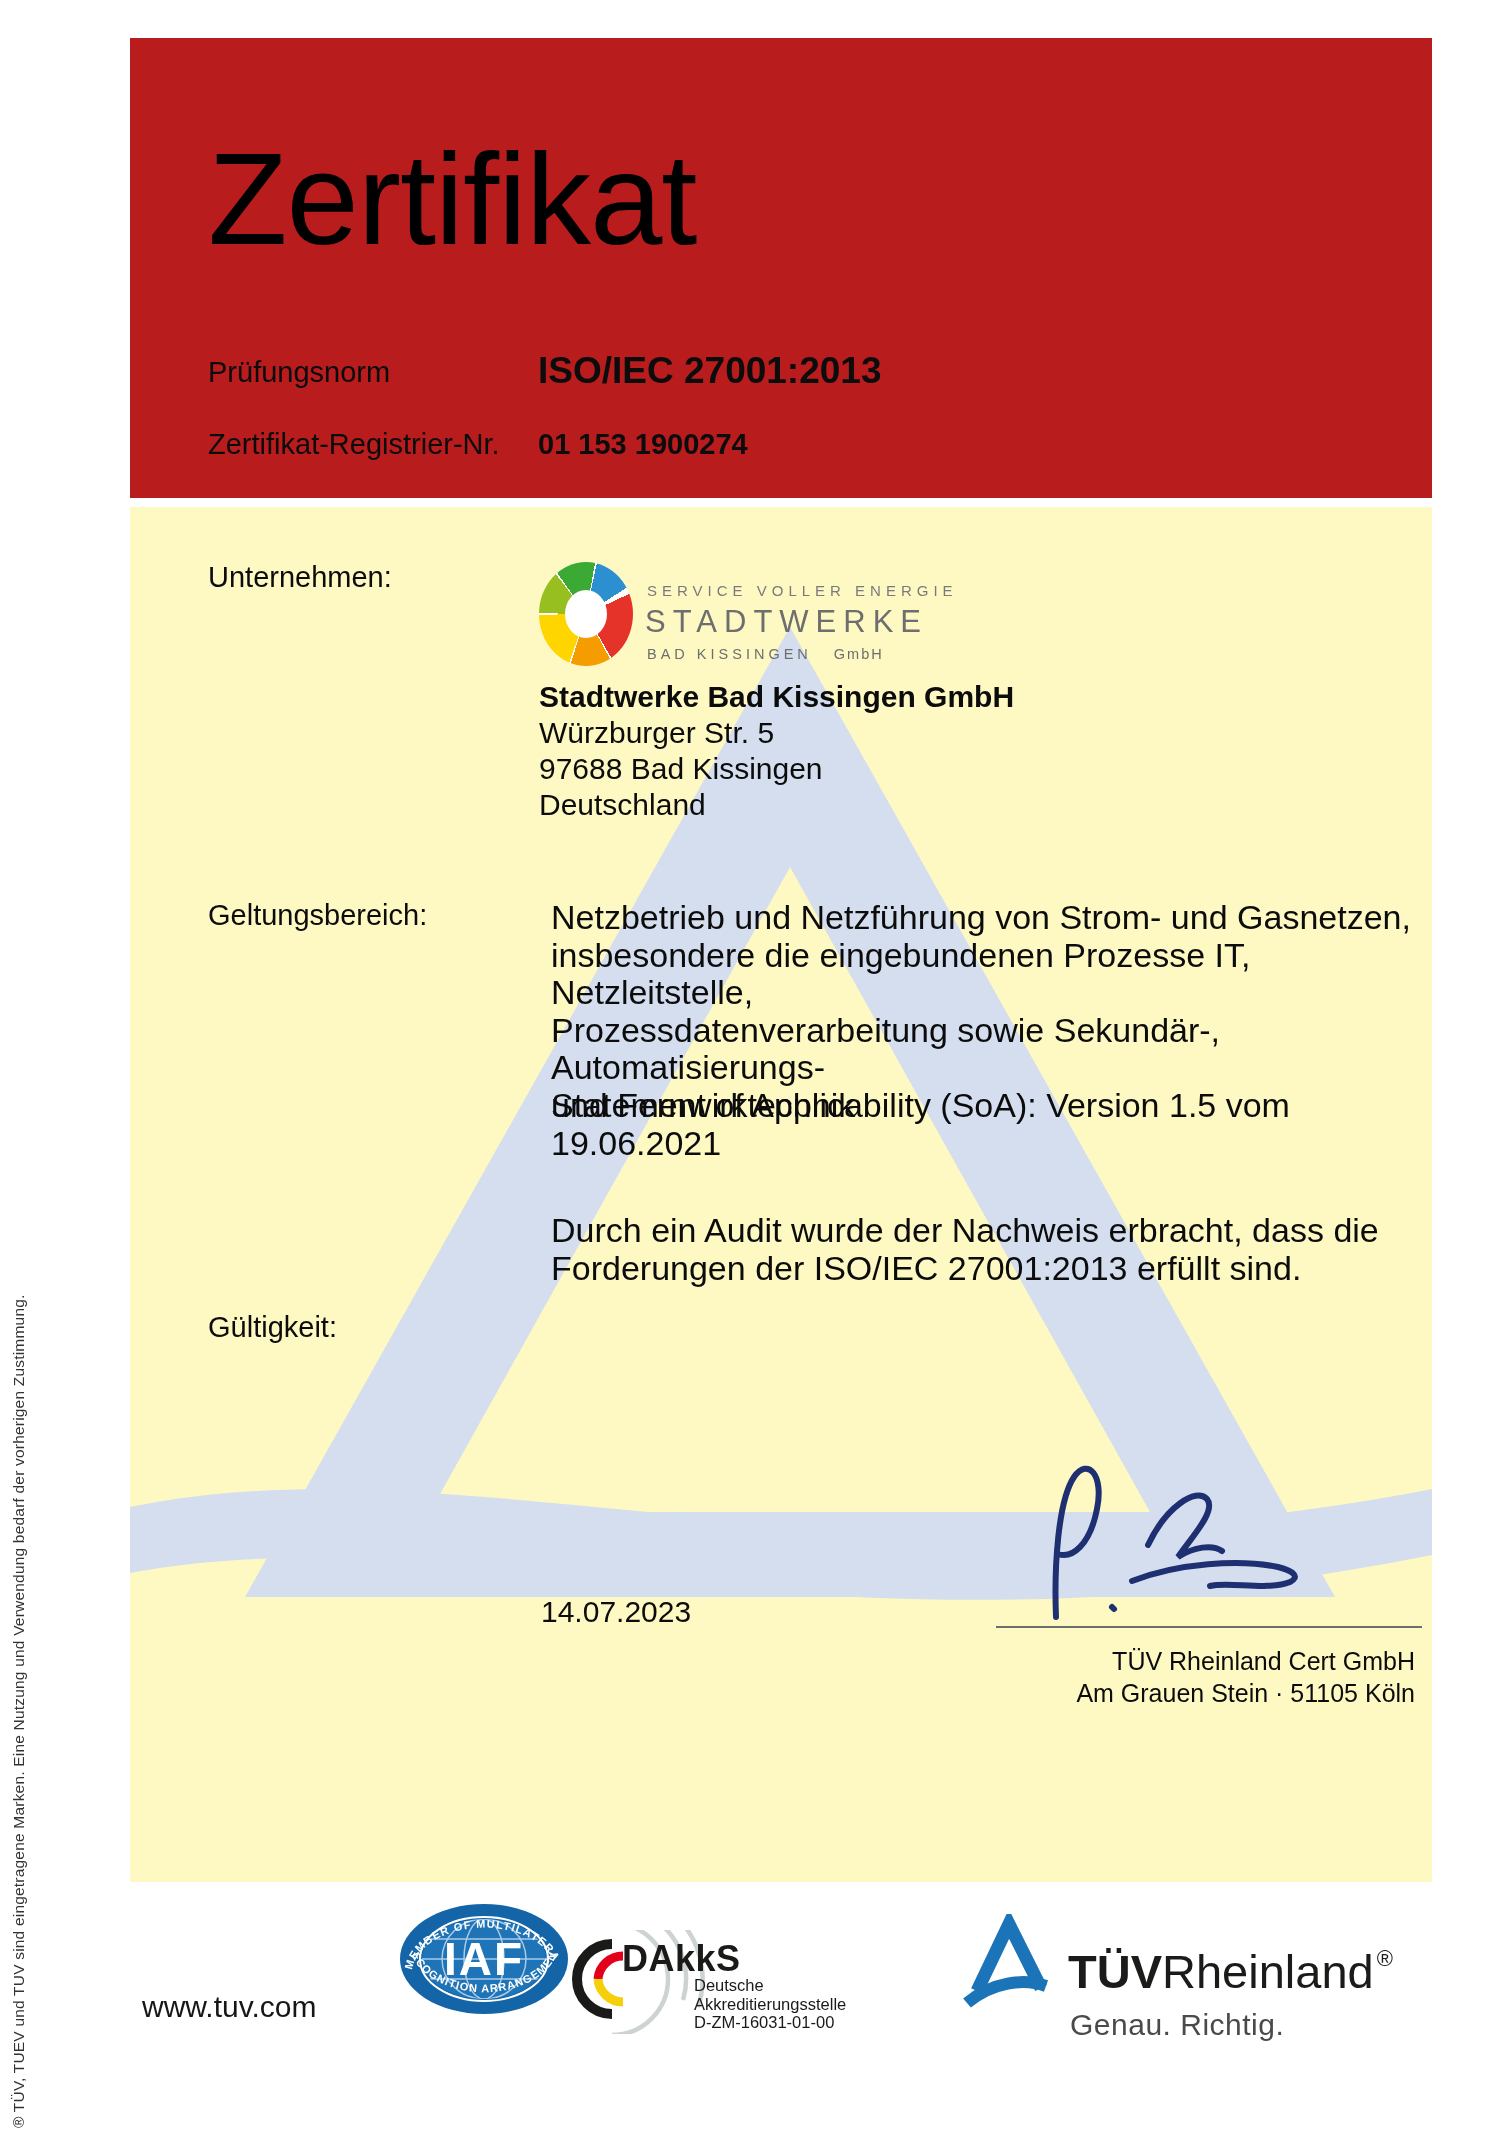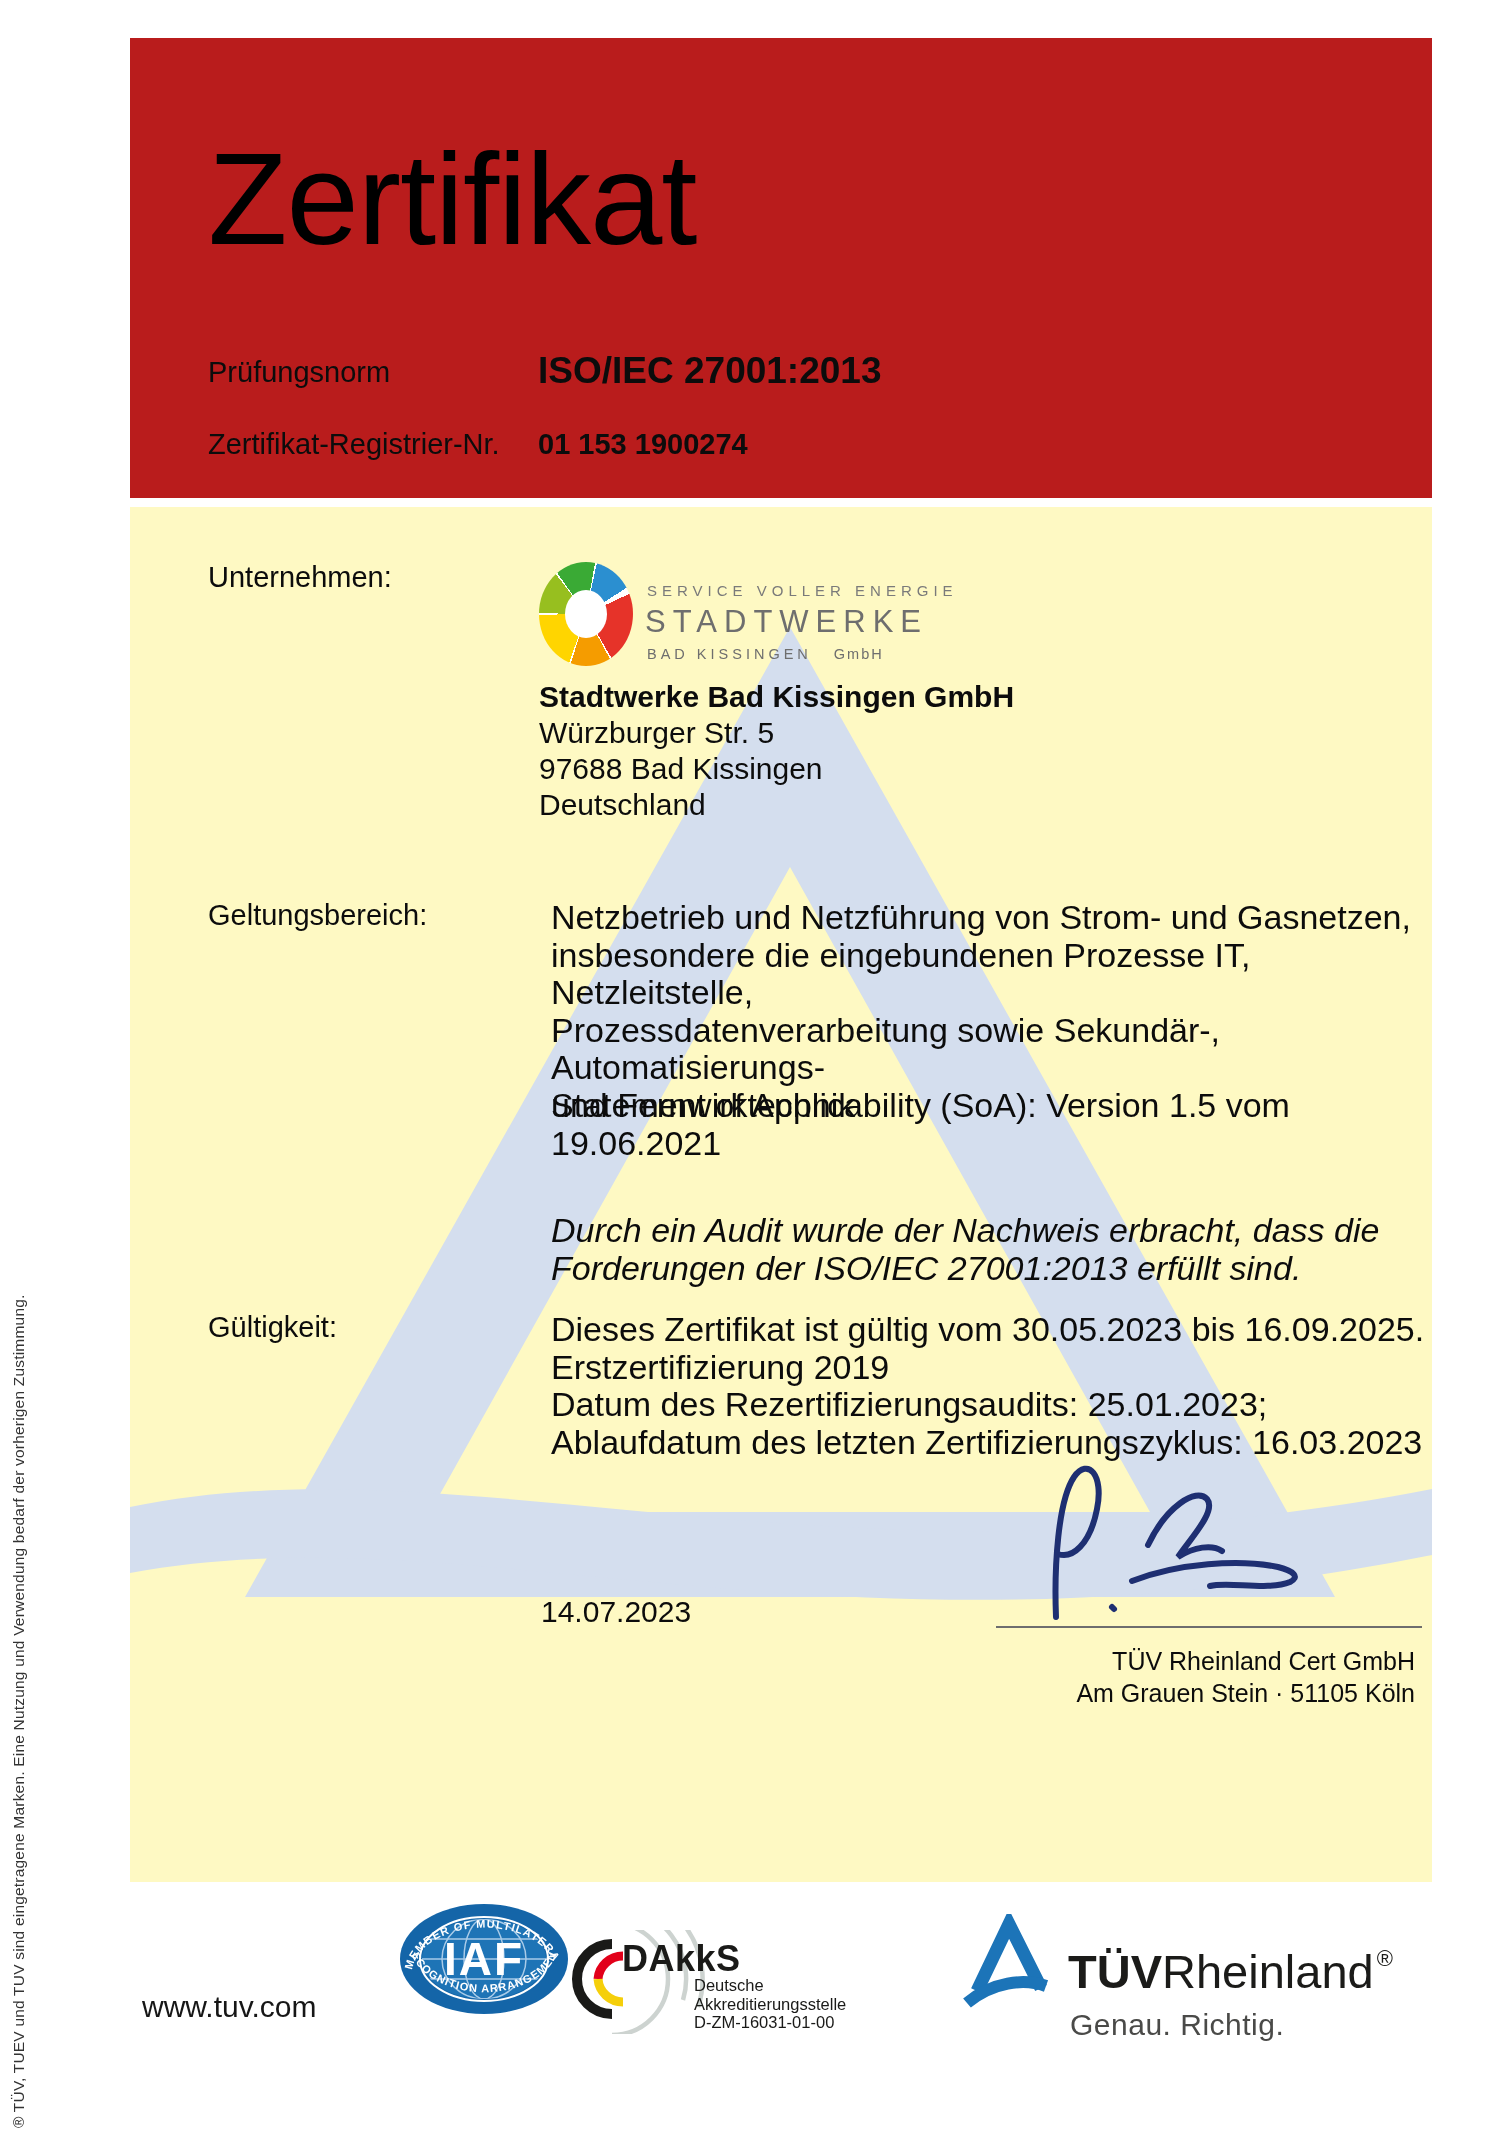--- a/index.html
+++ b/index.html
@@ -48,21 +48,21 @@
   #sw-brand{position:absolute;left:106px;top:44px;font-size:31px;letter-spacing:7px;color:#6e6e6e;}
   #sw-subline{position:absolute;left:108px;top:86px;font-size:14.5px;letter-spacing:4px;color:#6e6e6e;}
   #sw-suffix{margin-left:22px;letter-spacing:2px;}
 
   #company-block{left:409px;top:172px;font-size:30px;line-height:36px;color:#0c0c0c;}
   #company-name{font-weight:bold;}
 
   #scope-label{top:392px;}
   #scope-text{top:392px;}
   #soa-line{top:580px;}
-  #audit-text{top:705px;font-style:italic;}
+  #audit-text{top:705px;}
   #validity-label{top:804px;}
   #validity-text{top:804px;}
 
   #issue-date{left:411px;top:1088px;font-size:30px;color:#0c0c0c;}
   #signature{left:896px;top:952px;}
   #signature-line{left:866px;top:1119px;width:426px;height:2px;background:#6e6e6e;}
   #signer-org{right:17px;top:1140px;font-size:25px;color:#0c0c0c;text-align:left;}
   #signer-addr{right:17px;top:1172px;font-size:25px;color:#0c0c0c;text-align:right;}
 
   
@@ -126,26 +126,20 @@
     </div>
 
     <div id="soa-line" class="abs ftext">Statement of Applicability (SoA): Version 1.5 vom 19.06.2021</div>
 
     <div id="audit-text" class="abs ftext">
       <div>Durch ein Audit wurde der Nachweis erbracht, dass die</div>
       <div>Forderungen der ISO/IEC 27001:2013 erfüllt sind.</div>
     </div>
 
     <div id="validity-label" class="abs flabel">Gültigkeit:</div>
-    <div id="validity-text" class="abs ftext">
-      <div>Dieses Zertifikat ist gültig vom 30.05.2023 bis 16.09.2025.</div>
-      <div>Erstzertifizierung 2019</div>
-      <div>Datum des Rezertifizierungsaudits: 25.01.2023;</div>
-      <div>Ablaufdatum des letzten Zertifizierungszyklus: 16.03.2023</div>
-    </div>
 
     <div id="issue-date" class="abs">14.07.2023</div>
 
     <svg id="signature" class="abs" width="300" height="170" viewBox="0 0 300 170">
       <g fill="none" stroke="#1e2f72" stroke-width="6" stroke-linecap="round">
         <path d="M30,158 C28,108 32,42 48,18 C62,-2 78,16 71,50 C64,86 46,100 32,95"></path>
         <path d="M86,148 l2,2"></path>
         <path d="M122,86 C140,48 170,28 181,40 C191,52 164,80 152,98 C168,88 186,85 196,92"></path>
         <path d="M106,122 C152,104 214,100 252,108 C268,112 274,118 264,123 C242,132 202,122 184,127"></path>
       </g>

